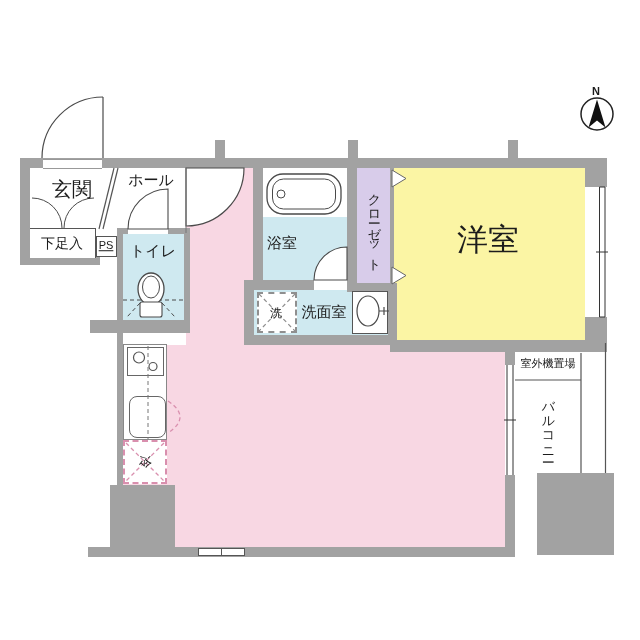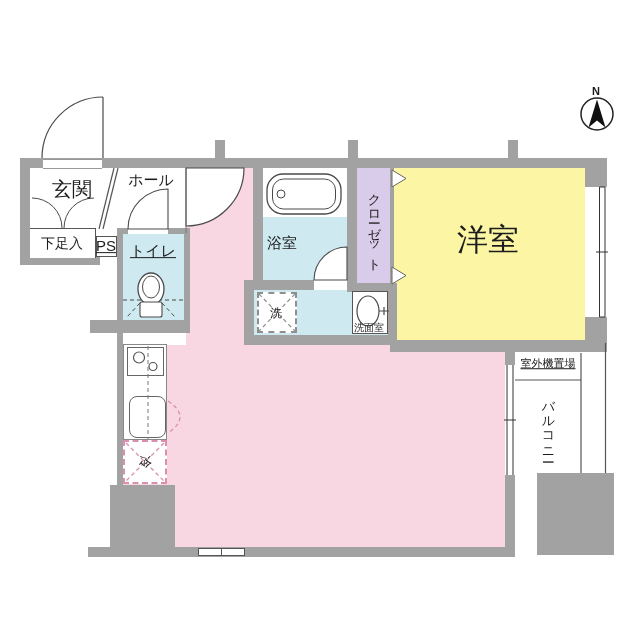--- a/index.html
+++ b/index.html
@@ -158,25 +158,25 @@
 
     <g>
       <circle cx="597" cy="114" r="16" fill="#ffffff" stroke="#222" stroke-width="1.5"></circle>
       <path d="M597,99.5 L605.5,127.5 L597,120.5 L588.5,127.5 Z" fill="#111"></path>
     </g>
   </svg>
 
   <div class="lbl" style="left:72px;top:189px;font-size:20px;">玄関</div>
   <div class="lbl" style="left:151px;top:180px;font-size:15px;">ホール</div>
   <div class="lbl" style="left:62px;top:243px;font-size:14px;">下足入</div>
-  <div class="lbl" style="left:106px;top:246px;font-size:15px;text-decoration:underline;">PS</div>
-  <div class="lbl" style="left:153px;top:251px;font-size:15px;text-decoration:underline;">トイレ</div>
+  <div class="lbl" style="left:106px;top:246px;font-size:11px;text-decoration:underline;">PS</div>
+  <div class="lbl" style="left:153px;top:251px;font-size:15px;">トイレ</div>
   <div class="lbl" style="left:282px;top:243px;font-size:15px;">浴室</div>
   <div class="lbl" style="left:276px;top:313px;font-size:12px;">洗</div>
-  <div class="lbl" style="left:324px;top:328px;font-size:10px;margin-left:45px;">洗面室</div>
+  <div class="lbl" style="left:324px;top:312px;font-size:15px;">洗面室</div>
   <div class="lbl" style="left:145px;top:462px;font-size:13px;transform:translate(-50%,-50%) rotate(90deg);">冷</div>
   <div class="lbl v" style="left:374px;top:225px;font-size:13px;">クローゼット</div>
   <div class="lbl" style="left:488px;top:240px;font-size:31px;">洋室</div>
-  <div class="lbl" style="left:548px;top:364px;font-size:11px;text-decoration:underline;">室外機置場</div>
+  <div class="lbl" style="left:548px;top:364px;font-size:11px;">室外機置場</div>
   <div class="lbl v" style="left:548px;top:424px;font-size:13px;">バルコニー</div>
   <div class="lbl" style="left:596px;top:92px;font-size:11px;font-weight:bold;">N</div>
 
 </div>
 
 </body></html>

